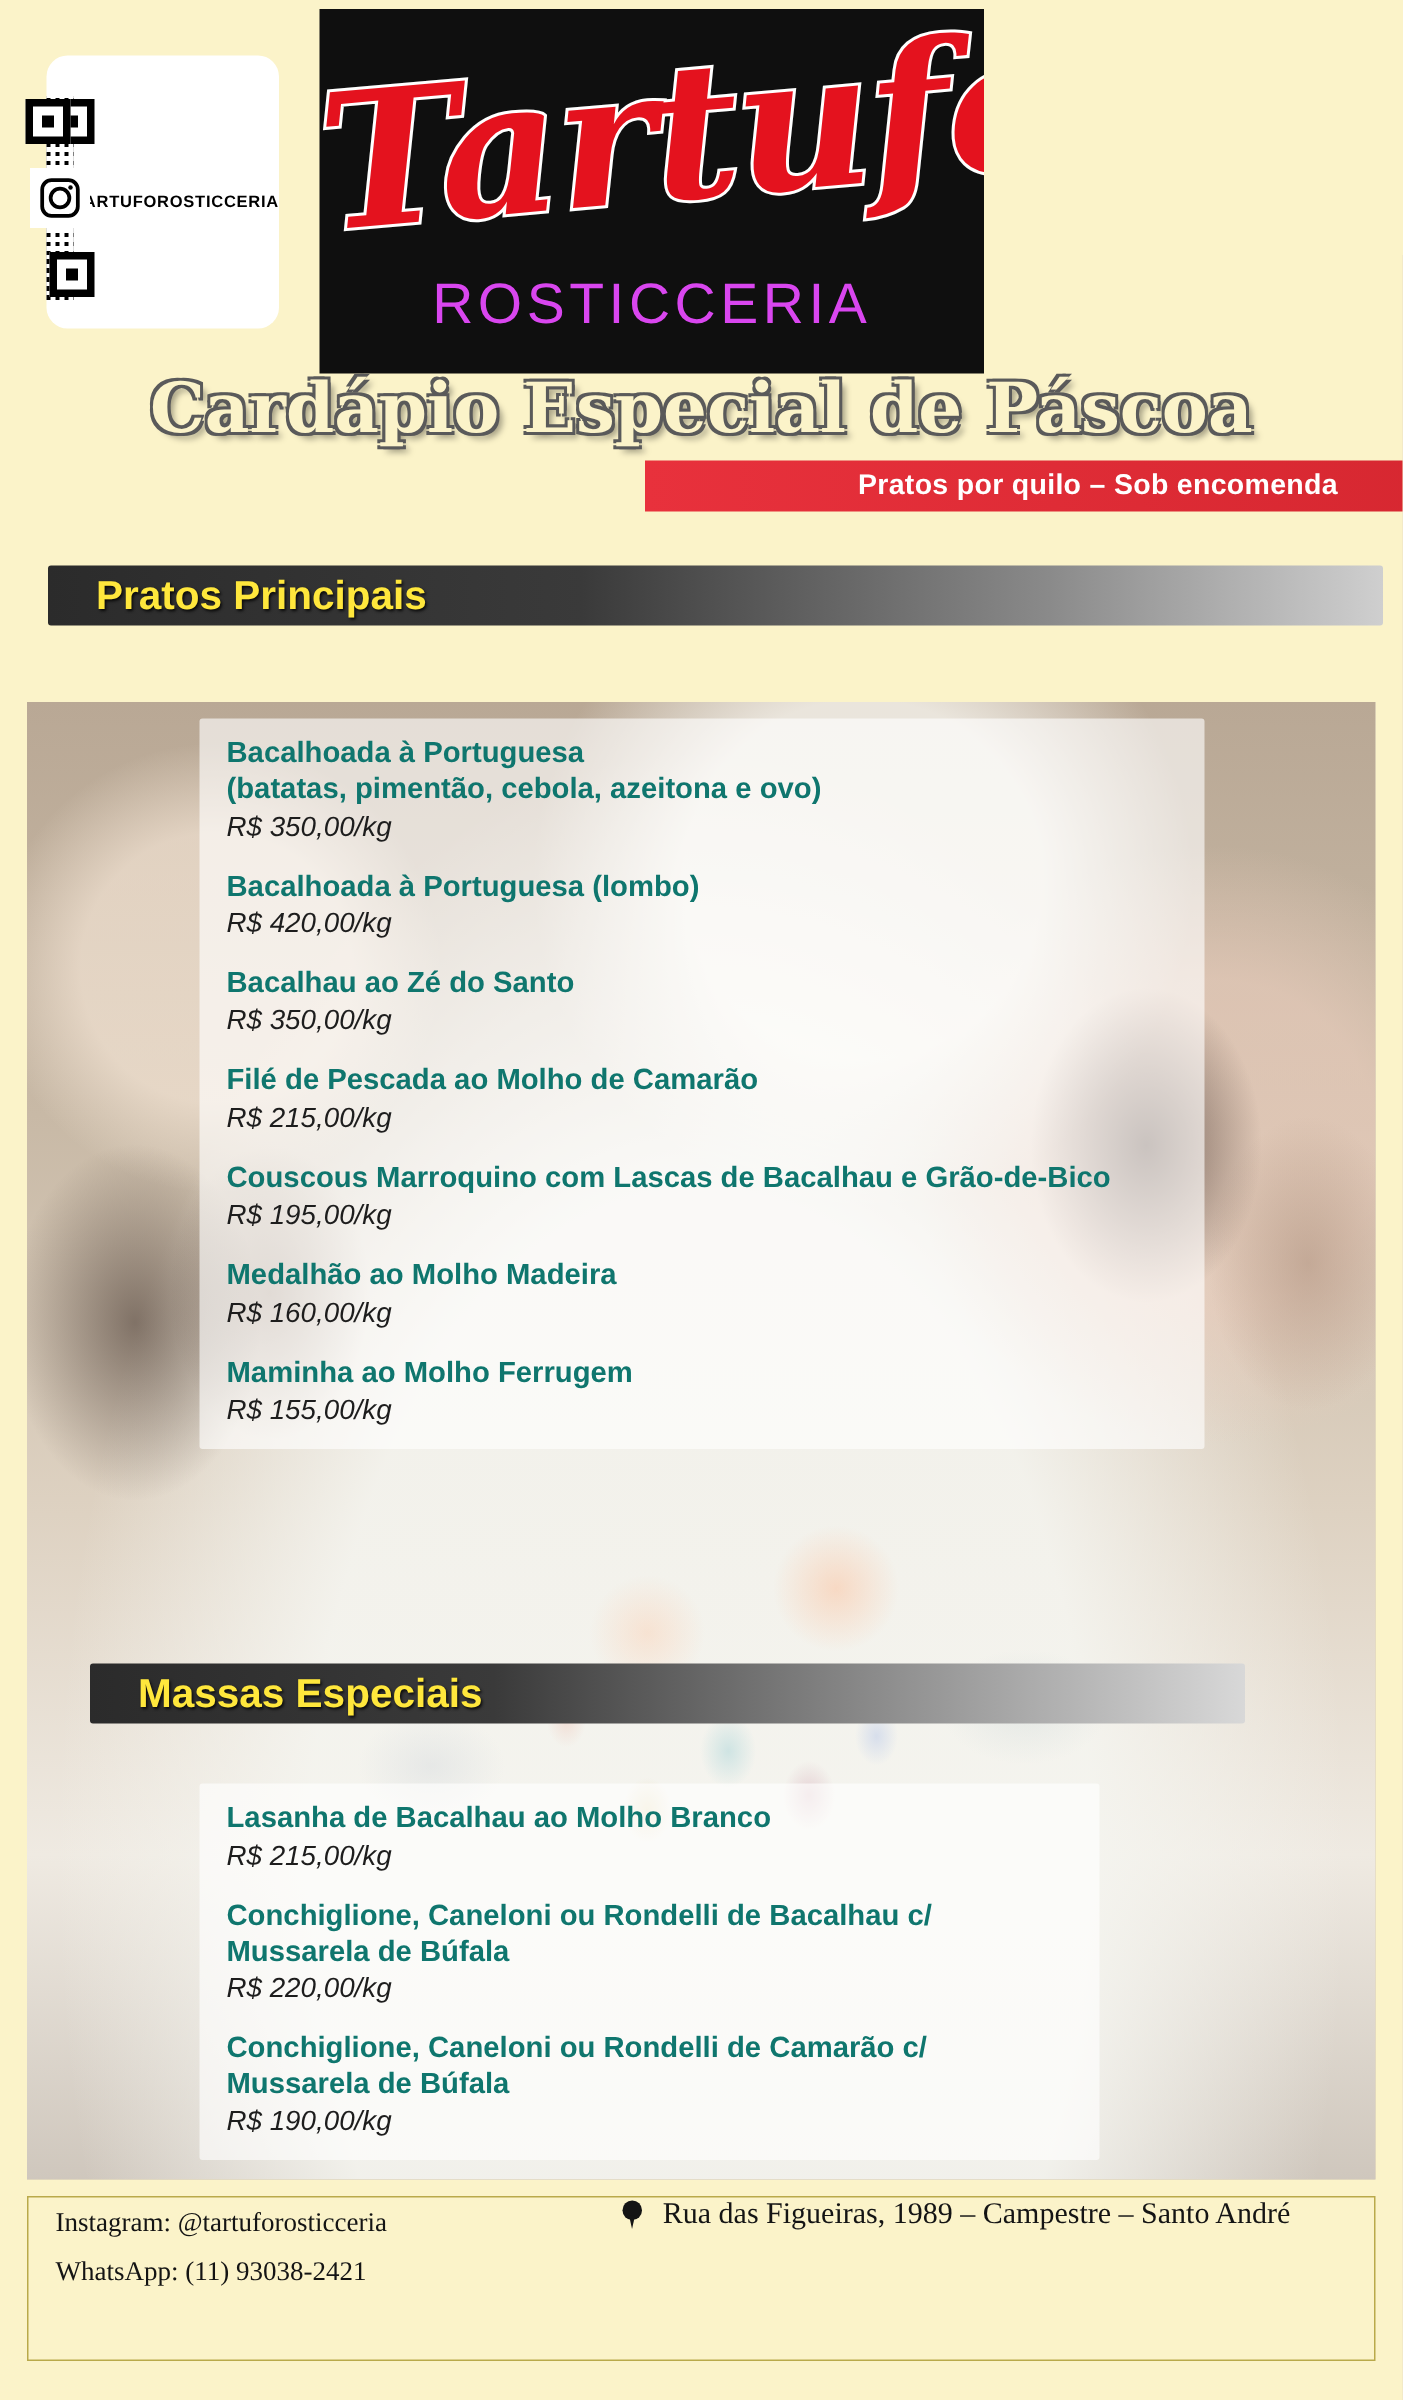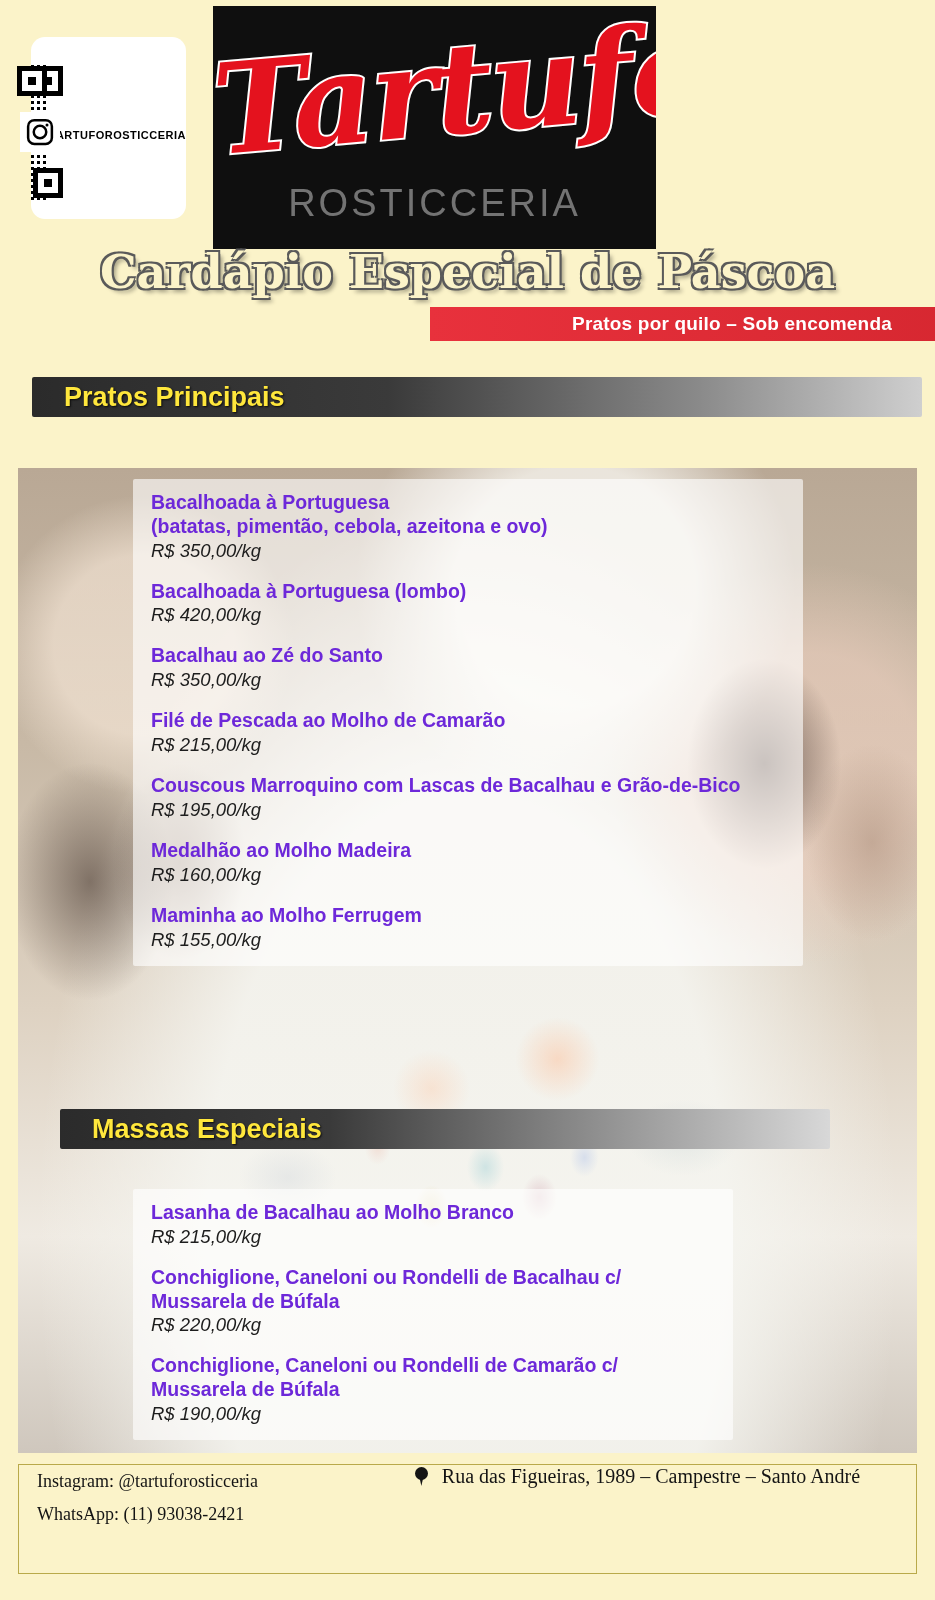--- a/index.html
+++ b/index.html
@@ -102,21 +102,21 @@
     transform: rotate(-5deg);
   }
   .logo-sub {
     position: absolute;
     left: 0; right: 0;
     bottom: 24px;
     text-align: center;
     font-family: "Liberation Sans", sans-serif;
     font-size: 38px;
     letter-spacing: 3px;
-    color: #737373;
+    color: #d946ef;
     font-weight: normal;
   }
 
   .title-main {
     position: absolute;
     left: 0; right: 0;
     top: 245px;
     text-align: center;
     font-family: "DejaVu Serif", serif;
     font-weight: bold;
@@ -223,21 +223,21 @@
   
   .panel {
     position: absolute;
     background: rgba(255,255,255,0.62);
     padding: 10px 16px;
     border-radius: 2px;
   }
   .item-name {
     font-weight: bold;
     font-size: 19.5px;
-    color: #6d28d9;
+    color: #0f766e;
     line-height: 1.22;
     white-space: pre-line;
   }
   .item-price {
     font-style: italic;
     font-size: 18.5px;
     color: #1d1d1d;
     line-height: 1.3;
   }
   .item { margin-bottom: 17px; }

